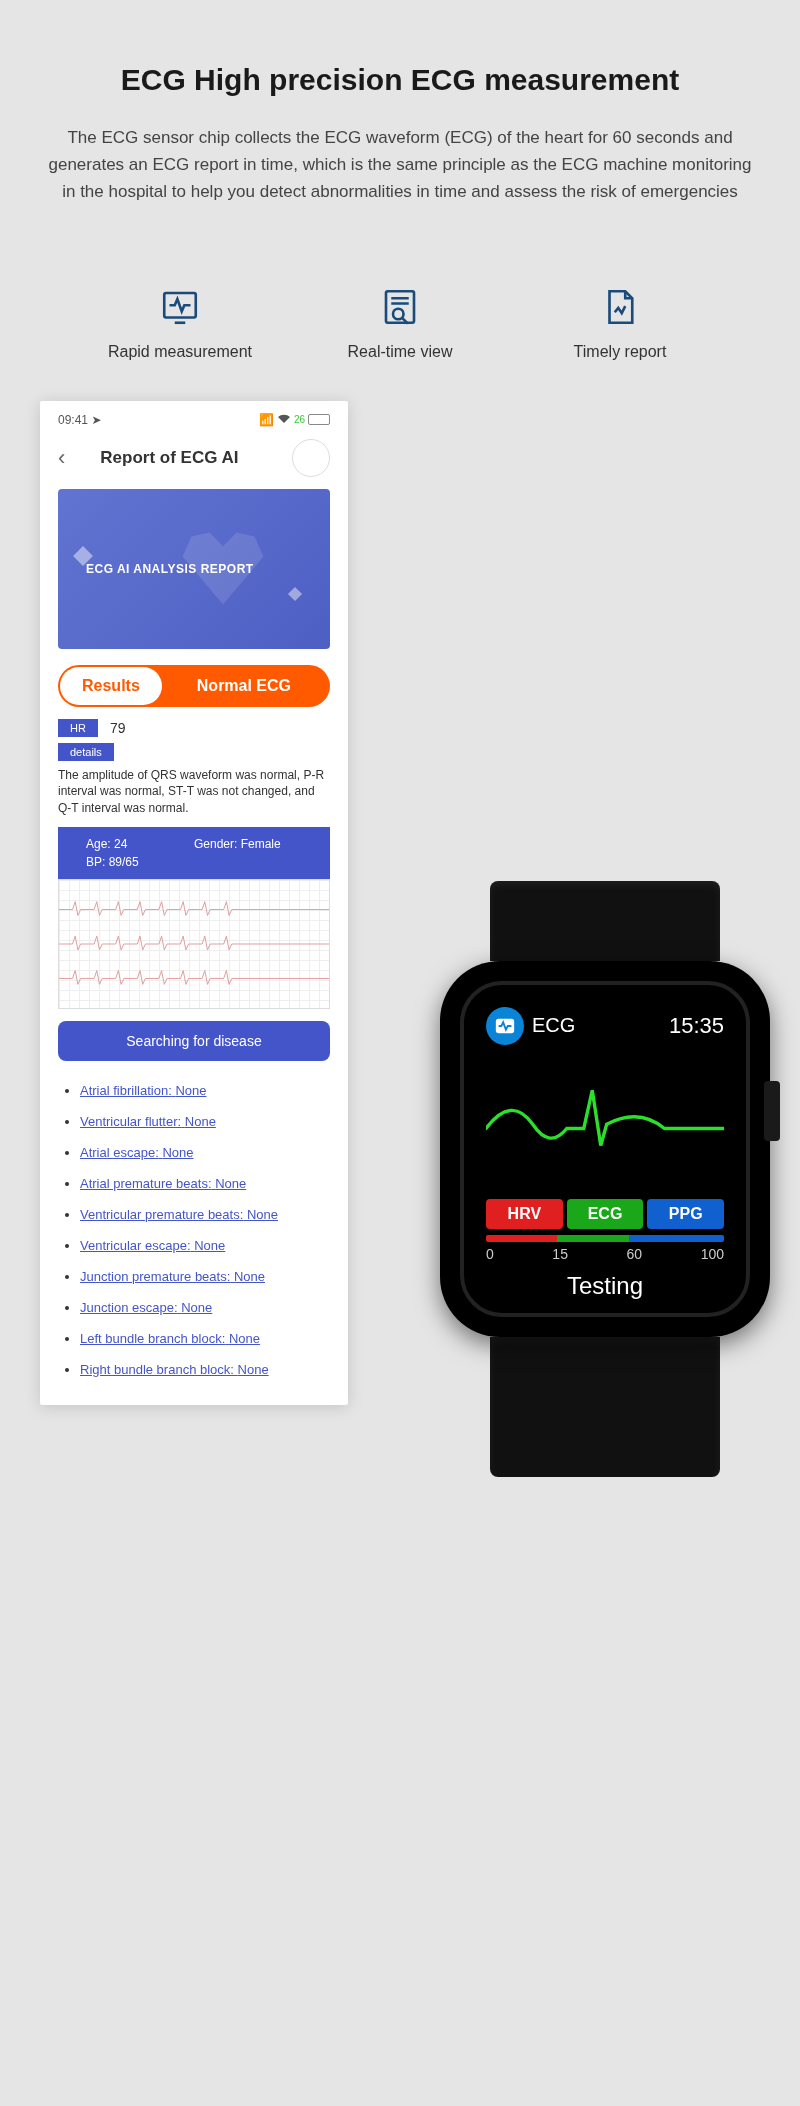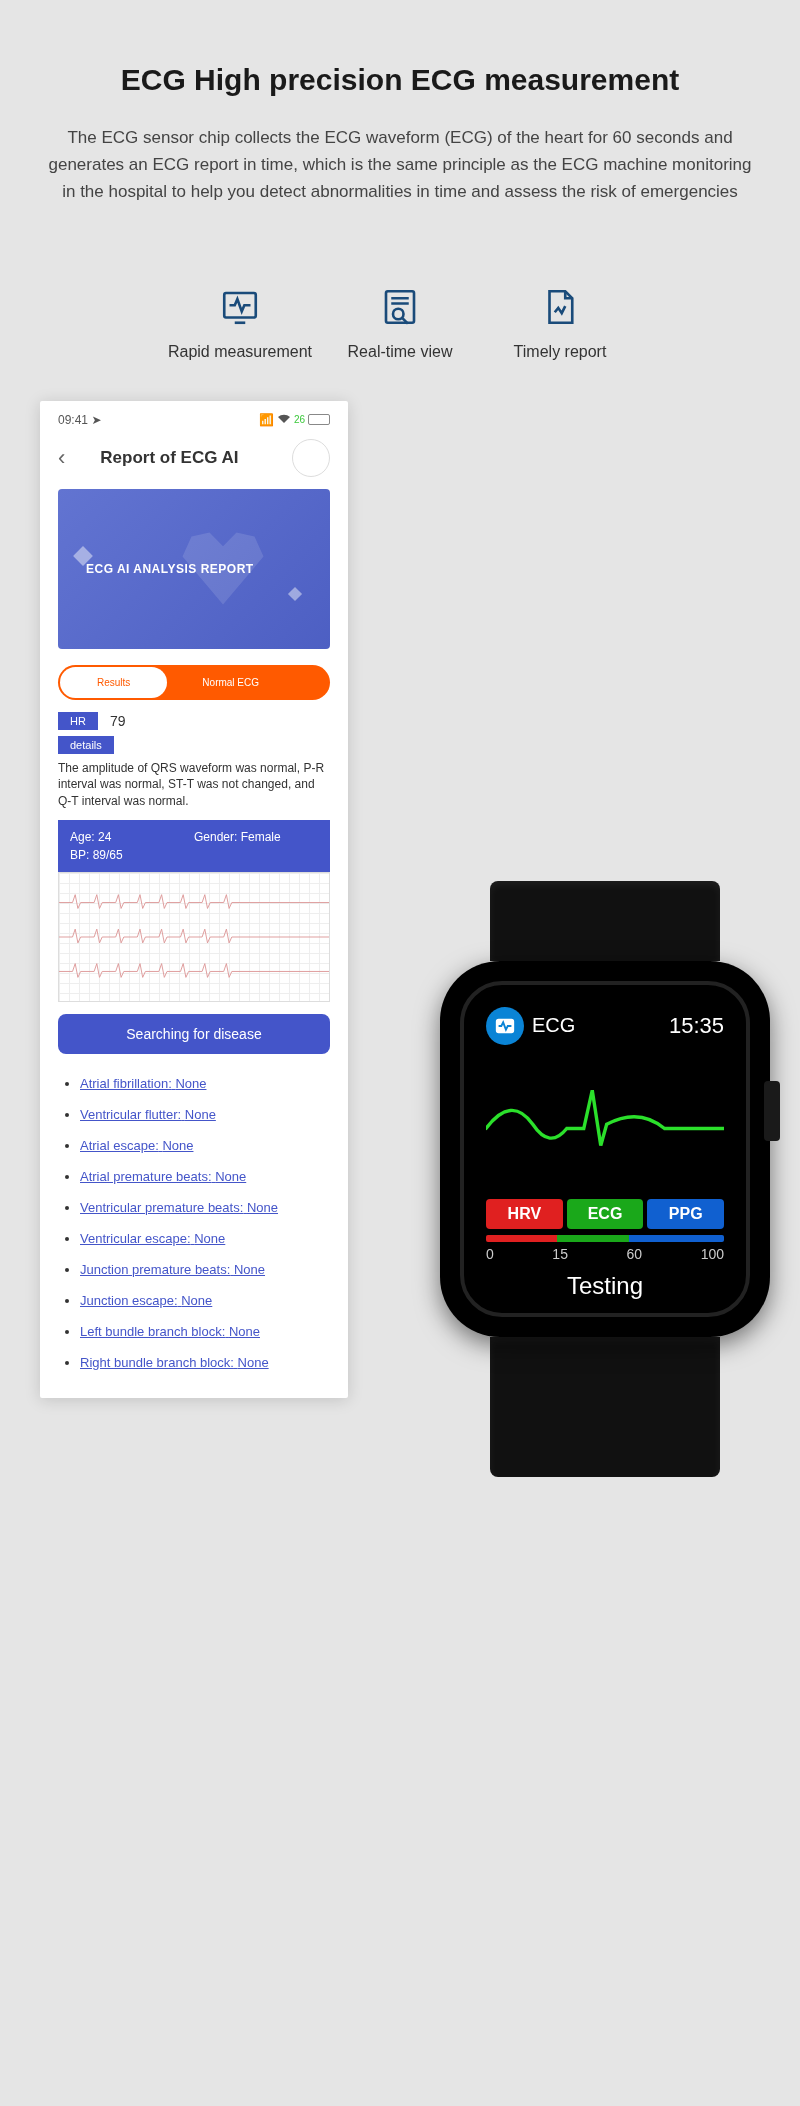--- a/index.html
+++ b/index.html
@@ -6,21 +6,21 @@
 body {
   width: 800px;
   background: #e5e5e5;
   font-family: Arial, Helvetica, sans-serif;
   color: #333;
   padding-bottom: 30px;
 }
 .hero { padding: 60px 30px 30px; text-align: center; }
 .hero h1 { font-size: 30px; font-weight: bold; color: #1a1a1a; line-height: 1.3; }
 .hero p { font-size: 17px; color: #444; margin-top: 25px; line-height: 1.6; padding: 0 15px; }
-.features { display: flex; justify-content: center; margin: 50px 0 40px; }
+.features { display: flex; justify-content: center; gap: 60px; margin: 50px 0 40px; }
 .feature { text-align: center; width: 160px; }
 .feature .ico { width: 42px; height: 42px; margin: 0 auto 15px; }
 .feature .lbl { font-size: 16px; color: #333; }
 .content { position: relative; padding-left: 40px; height: 1250px; }
 .phone {
   width: 308px;
   background: #fff;
   box-shadow: 0 2px 16px rgba(0,0,0,.15);
   border-radius: 2px;
   padding: 10px 18px 20px;
@@ -43,30 +43,30 @@
   position: absolute; width: 90px; height: 80px; top: 40px; left: 120px;
   background: rgba(255,255,255,.12);
   clip-path: polygon(50% 95%, 5% 35%, 15% 10%, 35% 5%, 50% 22%, 65% 5%, 85% 10%, 95% 35%);
 }
 .banner .diamond1 { position:absolute; width:14px; height:14px; background:rgba(255,255,255,.45); transform:rotate(45deg); top:60px; left:18px; }
 .banner .diamond2 { position:absolute; width:10px; height:10px; background:rgba(255,255,255,.45); transform:rotate(45deg); top:100px; right:30px; }
 .pill {
   margin: 16px 0 12px;
   display: flex; background: #ff5a00; border-radius: 999px; padding: 2px;
 }
-.pill .btn { flex: 0 0 auto; padding: 10px 37px; border-radius: 999px; font-weight: normal; font-size: 10px; }
+.pill .btn { flex: 0 0 auto; padding: 10px 22px; border-radius: 999px; font-weight: bold; font-size: 16px; }
 .pill .results { background: #fff; color: #ff5a00; }
 .pill .normal { color: #fff; padding-left: 35px; }
 .tagrow { display: flex; align-items: center; gap: 12px; margin: 6px 0; }
 .tag { background: #4455c9; color: #fff; font-size: 11px; padding: 3px 12px; }
 .hrval { font-size: 14px; }
 .details-text { font-size: 12px; color: #333; line-height: 1.4; margin-top: 2px; }
 .infobox {
   background: #4455c9; color: #fff; font-size: 12px;
-  padding: 8px 12px; margin-top: 10px;
+  padding: 8px 28px; margin-top: 10px;
   display: flex; justify-content: space-between; flex-wrap: wrap;
 }
 .infobox span { width: 50%; padding: 2px 0; }
 .ecgchart {
   height: 130px; background: #fff; border: 1px solid #ddd; margin-bottom: 12px;
   position: relative;
   background-image:
     linear-gradient(#eee 1px, transparent 1px),
     linear-gradient(90deg,#eee 1px, transparent 1px);
   background-size: 10px 10px;

